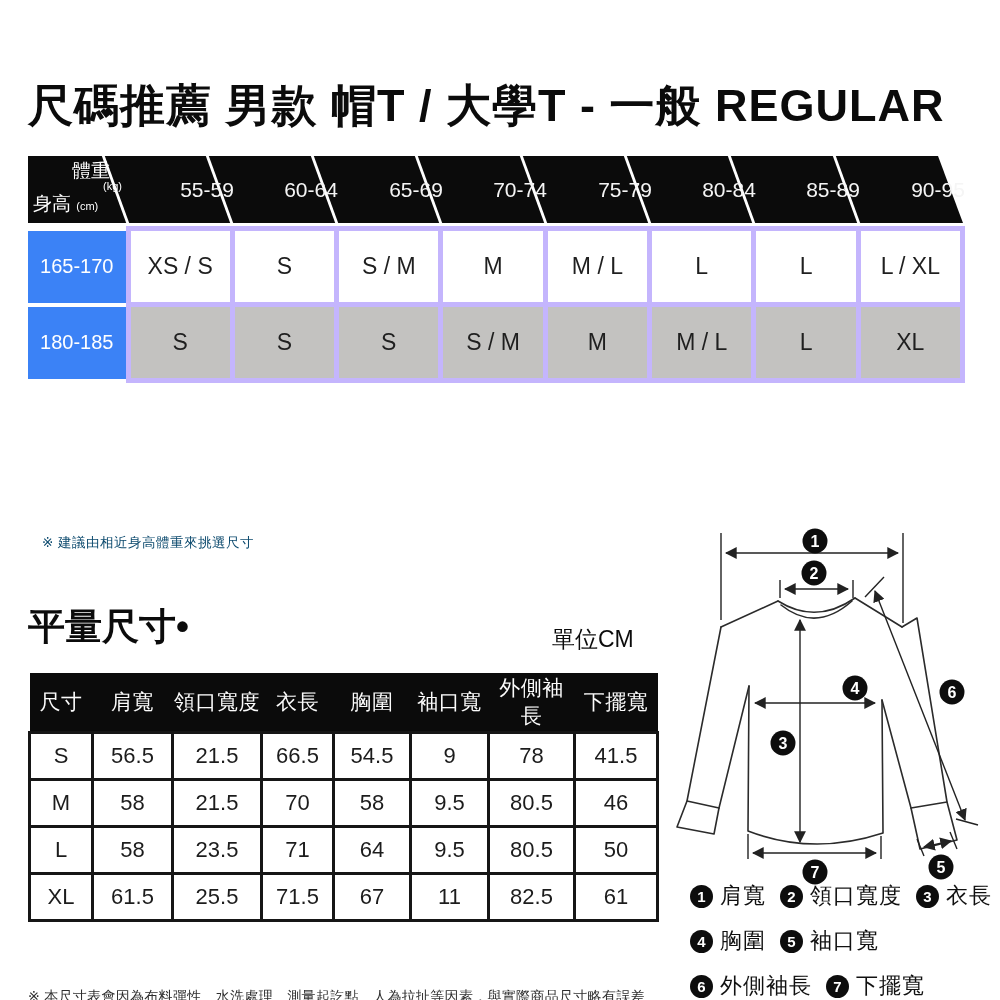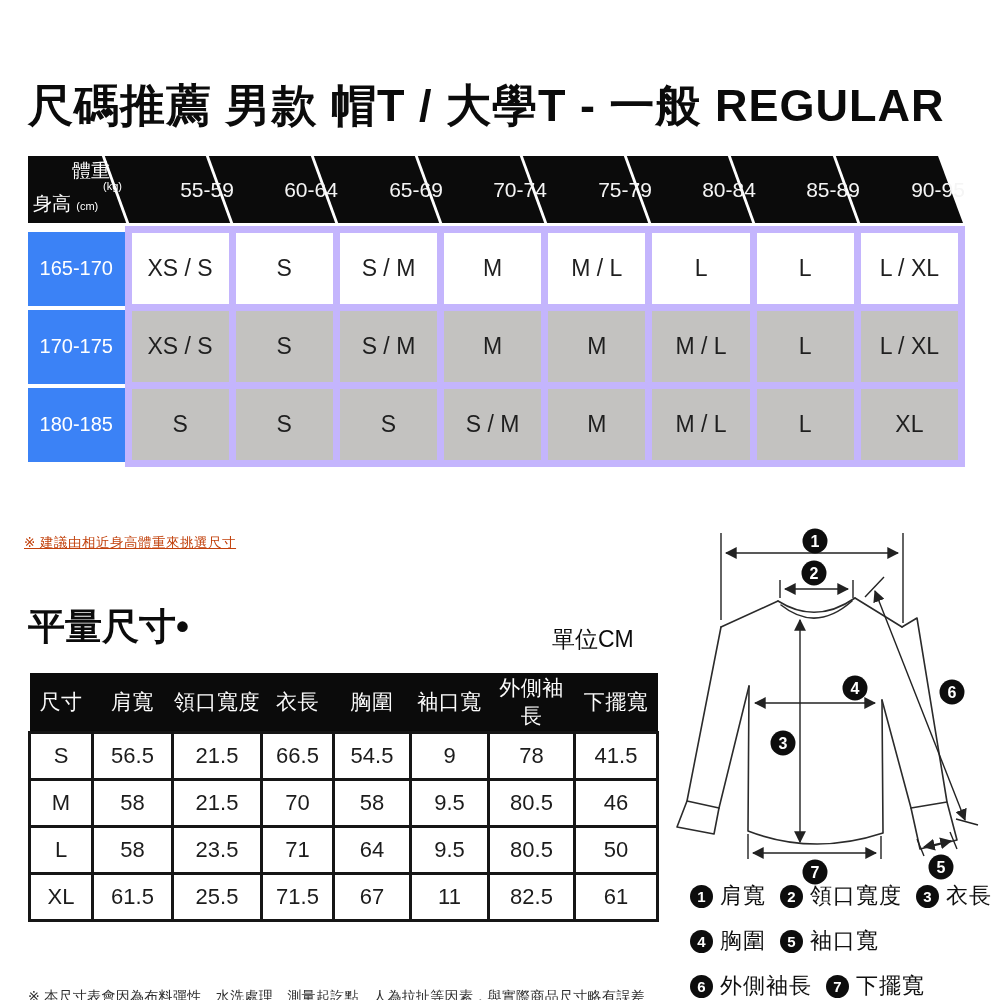--- a/index.html
+++ b/index.html
@@ -17,24 +17,24 @@
       color:#f5f5f5;font-size:21px;padding-left:39px;}
   .corner-wt{position:absolute;left:32px;top:5px;width:62px;text-align:center;color:#fff;font-size:19px;line-height:1.05;}
   .corner-wt .unit{display:block;text-align:right;font-size:11px;margin-top:0;}
   .corner-ht{position:absolute;left:5px;bottom:6px;color:#fff;font-size:19px;}
   .corner-ht .unit{font-size:11px;}
 
   
   .t1body{position:absolute;left:28px;top:198px;width:937px;border-collapse:collapse;table-layout:fixed;}
   .t1body td{text-align:center;vertical-align:middle;height:69px;}
   .t1body td.rh{background:#3b82f6;color:#fff;font-size:20px;border:4px solid #ffffff;border-left:none;}
-  .t1body td.sz{border:7px solid #c4b5fd;font-size:23px;color:#1f1f1f;background:#fff;}
+  .t1body td.sz{border:5px solid #c4b5fd;font-size:23px;color:#1f1f1f;background:#fff;}
   .t1body tr.alt td.sz{background:#c3c2c0;}
 
-  .note1{position:absolute;left:24px;top:506px;font-size:13.5px;color:#c2410c;letter-spacing:0.5px;text-decoration:underline;}
+  .note1{position:absolute;left:42px;top:506px;font-size:13.5px;color:#0c4a6e;letter-spacing:0.5px;}
 
   .sec-title{position:absolute;left:28px;top:574px;font-size:37px;font-weight:700;color:#0b0b0b;}
   .unit-label{position:absolute;left:552px;top:596px;font-size:23px;color:#0b0b0b;}
 
   
   .t2{position:absolute;left:28px;top:645px;width:629px;border-collapse:collapse;table-layout:fixed;}
   .t2 th{background:#0b0b0b;color:#fbfbfb;font-size:21px;font-weight:400;height:45px;border:none;text-align:center;letter-spacing:0.5px;}
   .t2 td{border:3px solid #161616;height:42px;text-align:center;font-size:22px;color:#1c1c1c;background:#fff;}
 
   .diagram{position:absolute;left:665px;top:492px;}
@@ -97,31 +97,20 @@
       </colgroup>
     <tbody>
         <tr>
       <td class="rh">165-170</td>
       <td class="sz">XS / S</td>
       <td class="sz">S</td>
       <td class="sz">S / M</td>
       <td class="sz">M</td>
       <td class="sz">M / L</td>
       <td class="sz">L</td>
-      <td class="sz">L</td>
-      <td class="sz">L / XL</td>
-    </tr>
-    <tr class="alt">
-      <td class="rh">170-175</td>
-      <td class="sz">XS / S</td>
-      <td class="sz">S</td>
-      <td class="sz">S / M</td>
-      <td class="sz">M</td>
-      <td class="sz">M</td>
-      <td class="sz">M / L</td>
       <td class="sz">L</td>
       <td class="sz">L / XL</td>
     </tr>
     <tr class="alt">
       <td class="rh">180-185</td>
       <td class="sz">S</td>
       <td class="sz">S</td>
       <td class="sz">S</td>
       <td class="sz">S / M</td>
       <td class="sz">M</td>

